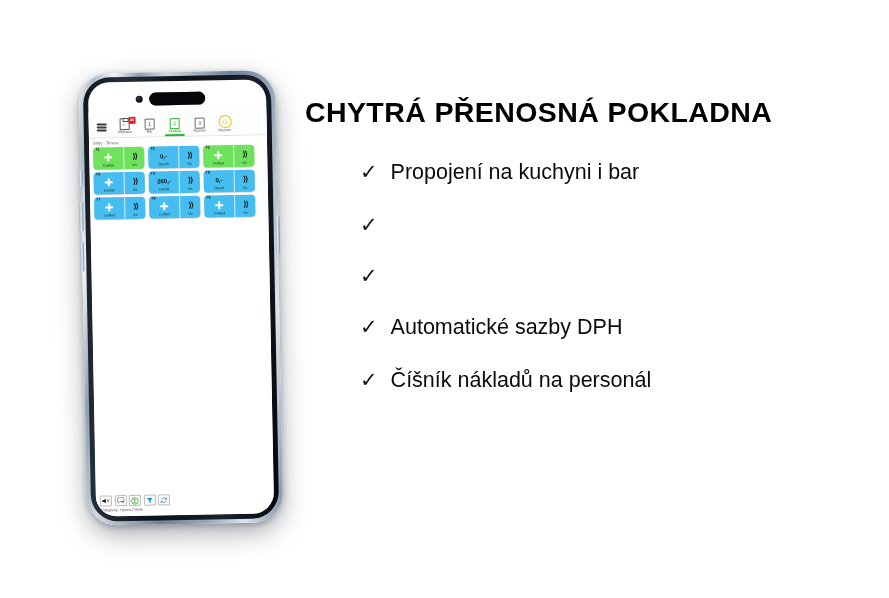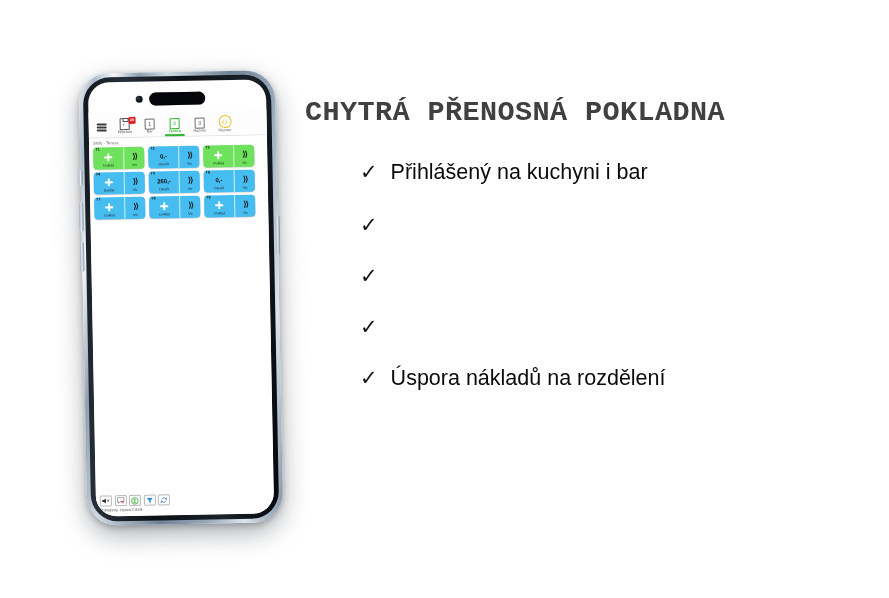--- a/index.html
+++ b/index.html
@@ -195,24 +195,23 @@
   .loginline{
     padding:1px 4px 4px 4px;font-size:3.8px;color:#555;
   }
 
   
   .content{
     position:absolute;
     left:305px;top:96px;width:565px;
   }
   .headline{
-    font-size:28.5px;font-weight:bold;color:#404040;
+    font-size:28.5px;font-weight:bold;color:#000000;
     letter-spacing:.4px;margin:0 0 30px 0;
     white-space:nowrap;
-    font-family:Liberation Mono, monospace;
   }
   .bullets{list-style:none;margin:0;padding:0 0 0 55px;}
   .bullets li{
     display:flex;align-items:flex-start;gap:13px;
     margin-bottom:25px;
   }
   .bullets li:last-child{margin-bottom:0;}
   .check{
     font-size:21px;color:#111;line-height:1.25;flex:0 0 auto;
     font-family:"DejaVu Sans",sans-serif;
@@ -479,31 +478,32 @@
       </div>
     </div>
   </div>
 
   <div class="content">
     <h1 class="headline">CHYTRÁ PŘENOSNÁ POKLADNA</h1>
 
     <ul class="bullets">
       <li>
         <span class="check">✓</span>
-        <span class="btext">Přihlášený na kuchyni i bar</span>
+        <span class="btext">Propojení na kuchyni i bar</span>
       </li>
       <li>
         <span class="check">✓</span>
       </li>
       <li>
         <span class="check">✓</span>
       </li>
       <li>
         <span class="check">✓</span>
+        <span class="btext">Automatické sazby DPH</span>
       </li>
       <li>
         <span class="check">✓</span>
-        <span class="btext">Úspora nákladů na rozdělení</span>
+        <span class="btext">Číšník nákladů na personál</span>
       </li>
     </ul>
   </div>
 
 </div>
 
 </body></html>

